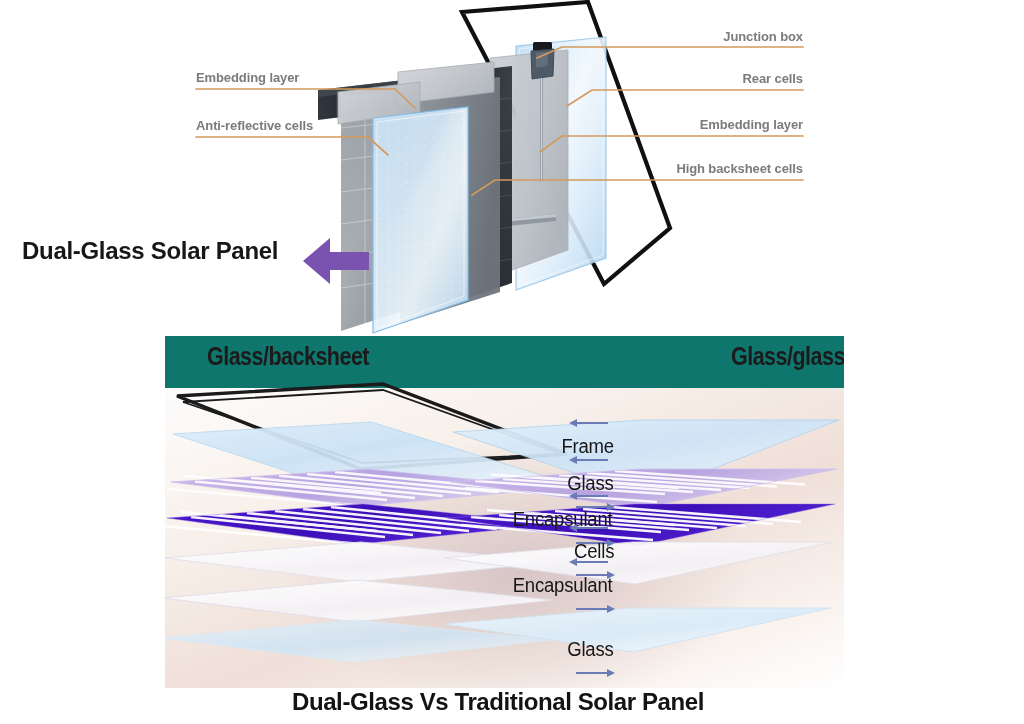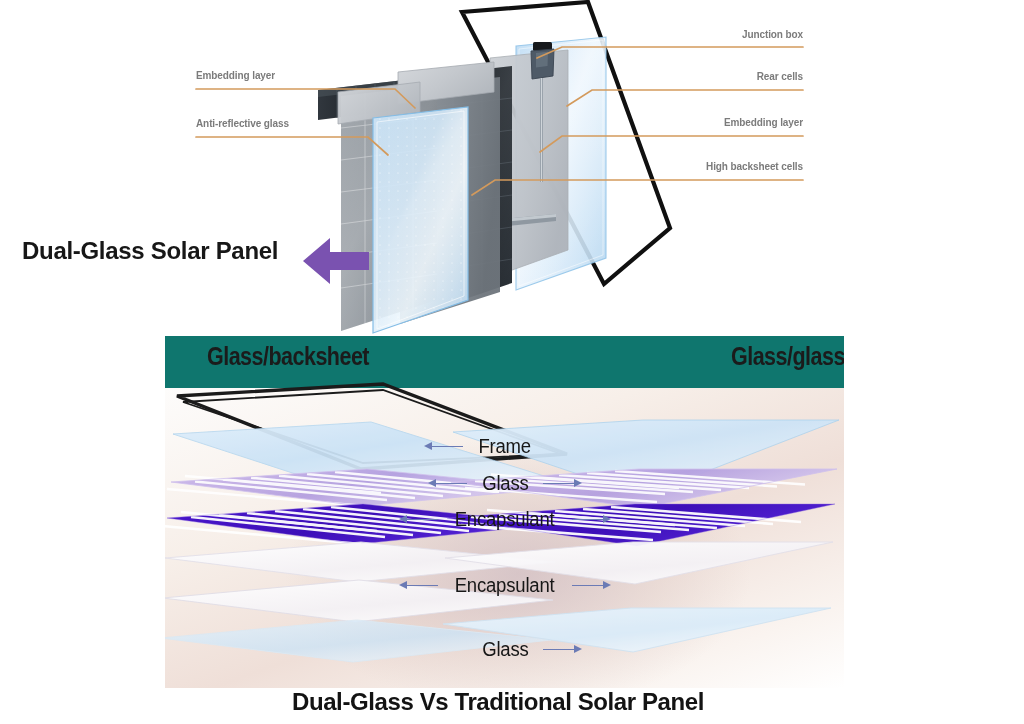--- a/index.html
+++ b/index.html
@@ -25,21 +25,21 @@
     width: 1024px; height: 336px;
     background: #ffffff;
   }
   #top-figure svg.diagram {
     position: absolute;
     left: 0; top: 0;
   }
 
   .lbl {
     position: absolute;
-    font-size: 10px;
+    font-size: 13px;
     font-weight: 700;
     color: #7b7b7b;
     white-space: nowrap;
     letter-spacing: -0.1px;
   }
   .lbl-left  { text-align: left; }
   .lbl-right { text-align: right; }
 
   .callout-title {
     position: absolute;
@@ -86,23 +86,24 @@
   #head-right { left: 566px; }
 
   #bottom-svg { position: absolute; left: 0; top: 0; }
 
   .mid-row {
     position: absolute;
     height: 22px;
     left: 230px;
     width: 220px;
     display: flex;
-    align-items: center;
+    align-items: flex-end;
     justify-content: center;
     gap: 7px;
+    flex-direction: column;
   }
   .mid-label {
     font-size: 19.5px;
     color: #171717;
     white-space: nowrap;
     letter-spacing: -0.2px;
     transform: scaleX(0.95);
   }
   .arrow-l, .arrow-r {
     flex: none;
@@ -284,21 +285,21 @@
         <path d="M196,89 L395,89 L415,108"></path>
         <path d="M196,137 L368,137 L388,155"></path>
         <path d="M803,47 L562,47 L537,58"></path>
         <path d="M803,90 L592,90 L567,106"></path>
         <path d="M803,136 L562,136 L540,152"></path>
         <path d="M803,180 L495,180 L472,195"></path>
       </g>
     </svg>
 
     <div class="lbl lbl-left" style="left:196px; top:70px;">Embedding layer</div>
-    <div class="lbl lbl-left" style="left:196px; top:118px;">Anti-reflective glass</div>
+    <div class="lbl lbl-left" style="left:196px; top:118px;">Anti-reflective cells</div>
 
     <div class="lbl lbl-right" style="right:221px; top:29px;">Junction box</div>
     <div class="lbl lbl-right" style="right:221px; top:71px;">Rear cells</div>
     <div class="lbl lbl-right" style="right:221px; top:117px;">Embedding layer</div>
     <div class="lbl lbl-right" style="right:221px; top:161px;">High backsheet cells</div>
 
     <div class="callout-title">Dual-Glass Solar Panel</div>
     <div id="arrow-wrap">
       <svg width="72" height="58" viewBox="0 0 72 58">
         <path d="M3,29 L30,6 L30,20 L69,20 L69,38 L30,38 L30,52 Z" fill="#7a52b0"></path>
@@ -472,20 +473,25 @@
     <div class="mid-row" style="top:136px;">
       <span class="arrow-l"></span>
       <span class="mid-label">Glass</span>
       <span class="arrow-r"></span>
     </div>
     <div class="mid-row" style="top:172px;">
       <span class="arrow-l"></span>
       <span class="mid-label">Encapsulant</span>
       <span class="arrow-r"></span>
     </div>
+    <div class="mid-row" style="top:204px;">
+      <span class="arrow-l"></span>
+      <span class="mid-label">Cells</span>
+      <span class="arrow-r"></span>
+    </div>
     <div class="mid-row" style="top:238px;">
       <span class="arrow-l"></span>
       <span class="mid-label">Encapsulant</span>
       <span class="arrow-r"></span>
     </div>
     <div class="mid-row" style="top:302px;">
       <span class="arrow-l arrow-hidden"></span>
       <span class="mid-label">Glass</span>
       <span class="arrow-r"></span>
     </div>

